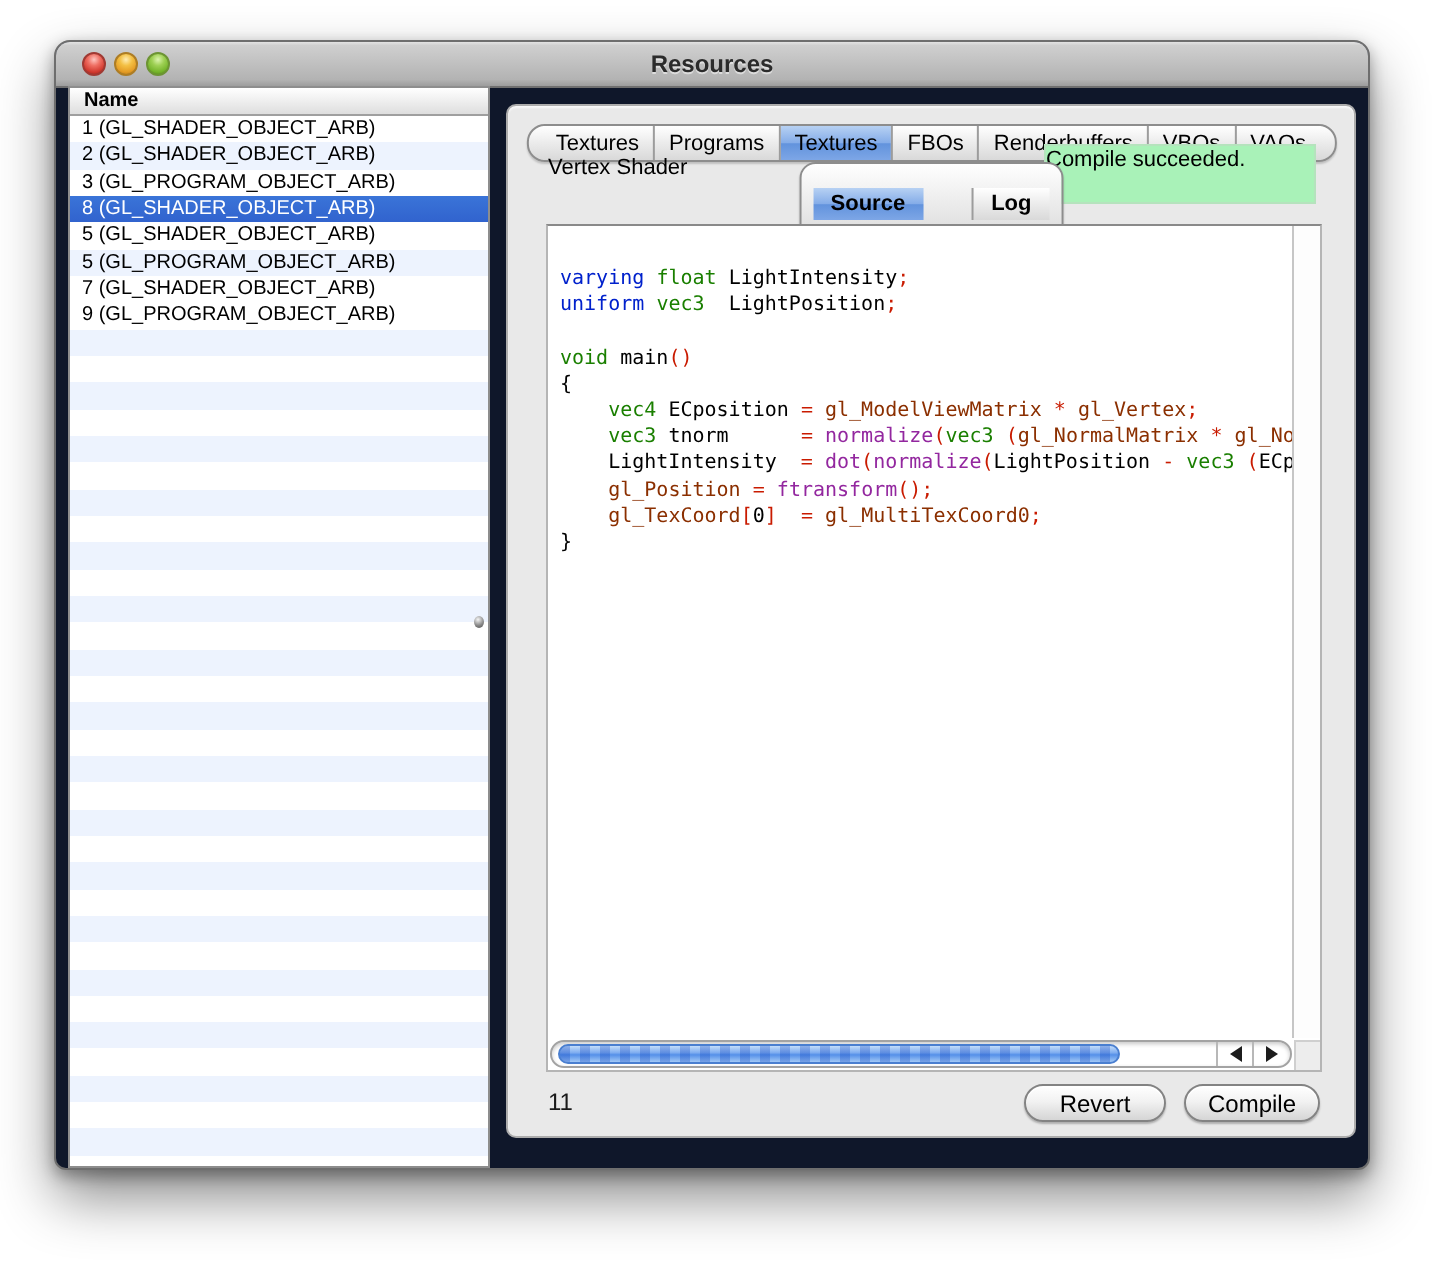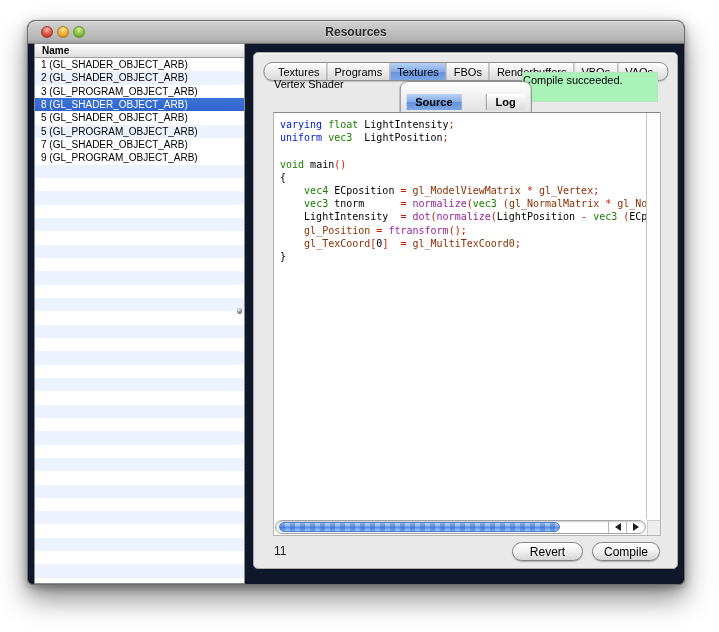--- a/index.html
+++ b/index.html
@@ -60,21 +60,21 @@
 
   .panel-label{position:absolute;left:20px;top:25px;font-size:11px;color:#000;}
   .status-badge{position:absolute;right:19px;top:19px;width:136px;height:30px;
     background:var(--status-bg,#a9f2b8);border:1px solid #b5e3bd;box-sizing:border-box;
     font-size:11px;color:#000;line-height:15px;}
 
   
   .codebox{position:absolute;left:19px;top:59px;width:388px;height:424px;background:#fff;
     border:1px solid;border-color:#898989 #b5b5b5 #b5b5b5;box-sizing:border-box;}
   .code{position:absolute;left:0;top:0;right:14px;bottom:16px;overflow:hidden;
-    padding:5px 0 0 6px;font-family:"DejaVu Sans Mono",monospace;font-size:10px;
+    padding:20px 0 0 6px;font-family:"DejaVu Sans Mono",monospace;font-size:10px;
     line-height:13.2px;white-space:pre;}
   .code-line{height:13.2px;}
   .tok-k{color:var(--kw);} .tok-t{color:var(--ty);} .tok-f{color:var(--fn);}
   .tok-g{color:var(--gv);} .tok-p{color:var(--pu);} .tok-n{color:var(--pl);}
 
   .vscroll{position:absolute;top:0;right:0;width:13px;bottom:16px;background:#fdfdfd;
     border-left:1px solid #c6c6c6;}
   .hscroll{position:absolute;left:1px;bottom:1px;height:14px;width:371px;background:#fff;
     border:1px solid #a3a3a3;border-radius:7px;box-sizing:border-box;
     box-shadow:inset 0 1px 2px rgba(0,0,0,.22);}

